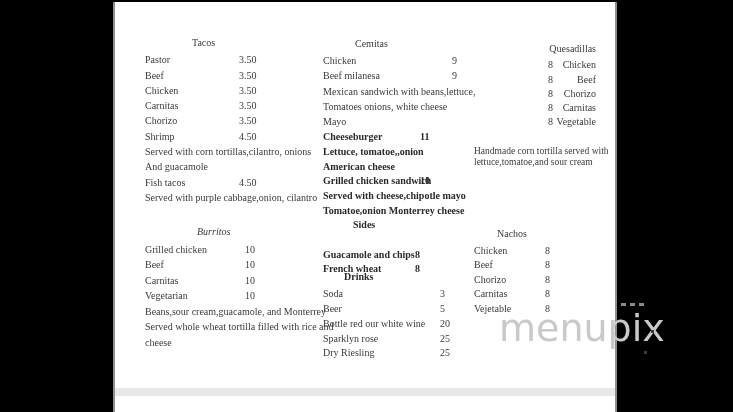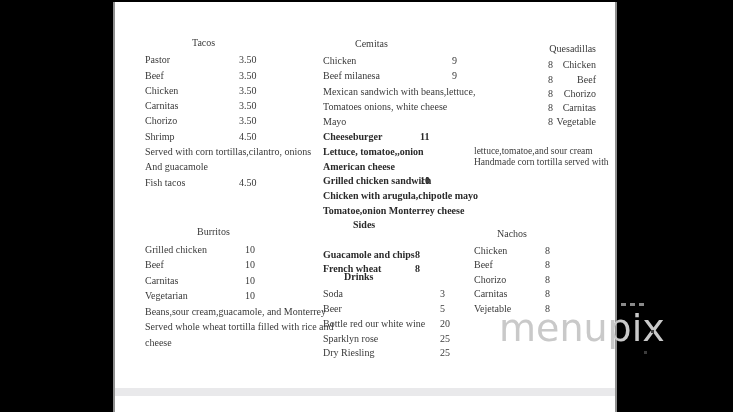--- a/index.html
+++ b/index.html
@@ -33,21 +33,21 @@
     color: var(--text, #3a3a3a);
     font-size: 10px;
   }
   .section .title { line-height: var(--lh, 15.3px); height: var(--lh, 15.3px); margin-bottom: 2px; white-space: nowrap; }
   .section .row { position: relative; line-height: var(--lh, 15.3px); height: var(--lh, 15.3px); white-space: nowrap; }
   .section .row .price { position: absolute; left: var(--px, 100px); top: 0; }
 
   #sec-tacos       { left: 30px;  top: 33px;  width: 212px; --px: 94px;  --lh: 15.3px; }
   #sec-tacos .title{ padding-left: 47px; }
   #sec-burritos    { left: 30px;  top: 222px; width: 216px; --px: 100px; --lh: 15.5px; }
-  #sec-burritos .title { padding-left: 52px; }
+  #sec-burritos .title { padding-left: 52px; font-style: italic; }
   #sec-cemitas     { left: 208px; top: 34px;  width: 166px; --px: 129px; --lh: 15.2px; }
   #sec-cemitas .title { padding-left: 32px; }
   #sec-mains       { left: 208px; top: 128px; width: 166px; --px: 97px;  --lh: 14.8px; font-weight: bold; color: #2a2a2a; }
   #sec-sides       { left: 208px; top: 216px; width: 150px; --px: 92px;  --lh: 14px;   font-weight: bold; color: #2a2a2a; }
   #sec-sides .title{ padding-left: 30px; margin-bottom: 16px; }
   #sec-drinks      { left: 208px; top: 268px; width: 152px; --px: 117px; --lh: 14.9px; }
   #sec-drinks .title { padding-left: 21px; font-weight: bold; color: #2a2a2a; }
   #sec-quesadillas { left: 359px; top: 40px;  width: 122px; text-align: right; --px: 74px;  --lh: 14.3px; }
   #sec-quesadillas .title { padding-left: 24px; }
   #sec-quesnote    { left: 359px; top: 144px; width: 140px; --lh: 11px; font-size: 9.5px; }
@@ -76,20 +76,21 @@
         <div class="title">Tacos</div>
         <div class="row"><span class="label">Pastor</span><span class="price">3.50</span></div>
         <div class="row"><span class="label">Beef</span><span class="price">3.50</span></div>
         <div class="row"><span class="label">Chicken</span><span class="price">3.50</span></div>
         <div class="row"><span class="label">Carnitas</span><span class="price">3.50</span></div>
         <div class="row"><span class="label">Chorizo</span><span class="price">3.50</span></div>
         <div class="row"><span class="label">Shrimp</span><span class="price">4.50</span></div>
         <div class="row note">Served with corn tortillas,cilantro, onions</div>
         <div class="row note">And guacamole</div>
         <div class="row"><span class="label">Fish tacos</span><span class="price">4.50</span></div>
+        <div class="row note">Served with purple cabbage,onion, cilantro</div>
       </div>
     <div class="section" id="sec-burritos">
         <div class="title">Burritos</div>
         <div class="row"><span class="label">Grilled chicken</span><span class="price">10</span></div>
         <div class="row"><span class="label">Beef</span><span class="price">10</span></div>
         <div class="row"><span class="label">Carnitas</span><span class="price">10</span></div>
         <div class="row"><span class="label">Vegetarian</span><span class="price">10</span></div>
         <div class="row note">Beans,sour cream,guacamole, and Monterrey</div>
         <div class="row note">Served whole wheat tortilla filled with rice and</div>
         <div class="row note">cheese</div>
@@ -100,21 +101,21 @@
         <div class="row"><span class="label">Beef milanesa</span><span class="price">9</span></div>
         <div class="row note">Mexican sandwich with beans,lettuce,</div>
         <div class="row note">Tomatoes onions, white cheese</div>
         <div class="row note">Mayo</div>
       </div>
     <div class="section" id="sec-mains">
         <div class="row"><span class="label">Cheeseburger</span><span class="price">11</span></div>
         <div class="row note">Lettuce, tomatoe,,onion</div>
         <div class="row note">American cheese</div>
         <div class="row"><span class="label">Grilled chicken sandwich</span><span class="price">10</span></div>
-        <div class="row note">Chicken with arugula,chipotle mayo</div>
+        <div class="row note">Served with cheese,chipotle mayo</div>
         <div class="row note">Tomatoe,onion Monterrey cheese</div>
       </div>
     <div class="section" id="sec-sides">
         <div class="title">Sides</div>
         <div class="row"><span class="label">Guacamole and chips</span><span class="price">8</span></div>
         <div class="row"><span class="label">French wheat</span><span class="price">8</span></div>
       </div>
     <div class="section" id="sec-drinks">
         <div class="title">Drinks</div>
         <div class="row"><span class="label">Soda</span><span class="price">3</span></div>
@@ -125,22 +126,22 @@
       </div>
     <div class="section" id="sec-quesadillas">
         <div class="title">Quesadillas</div>
         <div class="row"><span class="label">Chicken</span><span class="price">8</span></div>
         <div class="row"><span class="label">Beef</span><span class="price">8</span></div>
         <div class="row"><span class="label">Chorizo</span><span class="price">8</span></div>
         <div class="row"><span class="label">Carnitas</span><span class="price">8</span></div>
         <div class="row"><span class="label">Vegetable</span><span class="price">8</span></div>
       </div>
     <div class="section" id="sec-quesnote">
+        <div class="row note">Handmade corn tortilla served with</div>
         <div class="row note">lettuce,tomatoe,and sour cream</div>
-        <div class="row note">Handmade corn tortilla served with</div>
       </div>
     <div class="section" id="sec-nachos">
         <div class="title">Nachos</div>
         <div class="row"><span class="label">Chicken</span><span class="price">8</span></div>
         <div class="row"><span class="label">Beef</span><span class="price">8</span></div>
         <div class="row"><span class="label">Chorizo</span><span class="price">8</span></div>
         <div class="row"><span class="label">Carnitas</span><span class="price">8</span></div>
         <div class="row"><span class="label">Vejetable</span><span class="price">8</span></div>
       </div>
     <div class="watermark">menupix</div>

